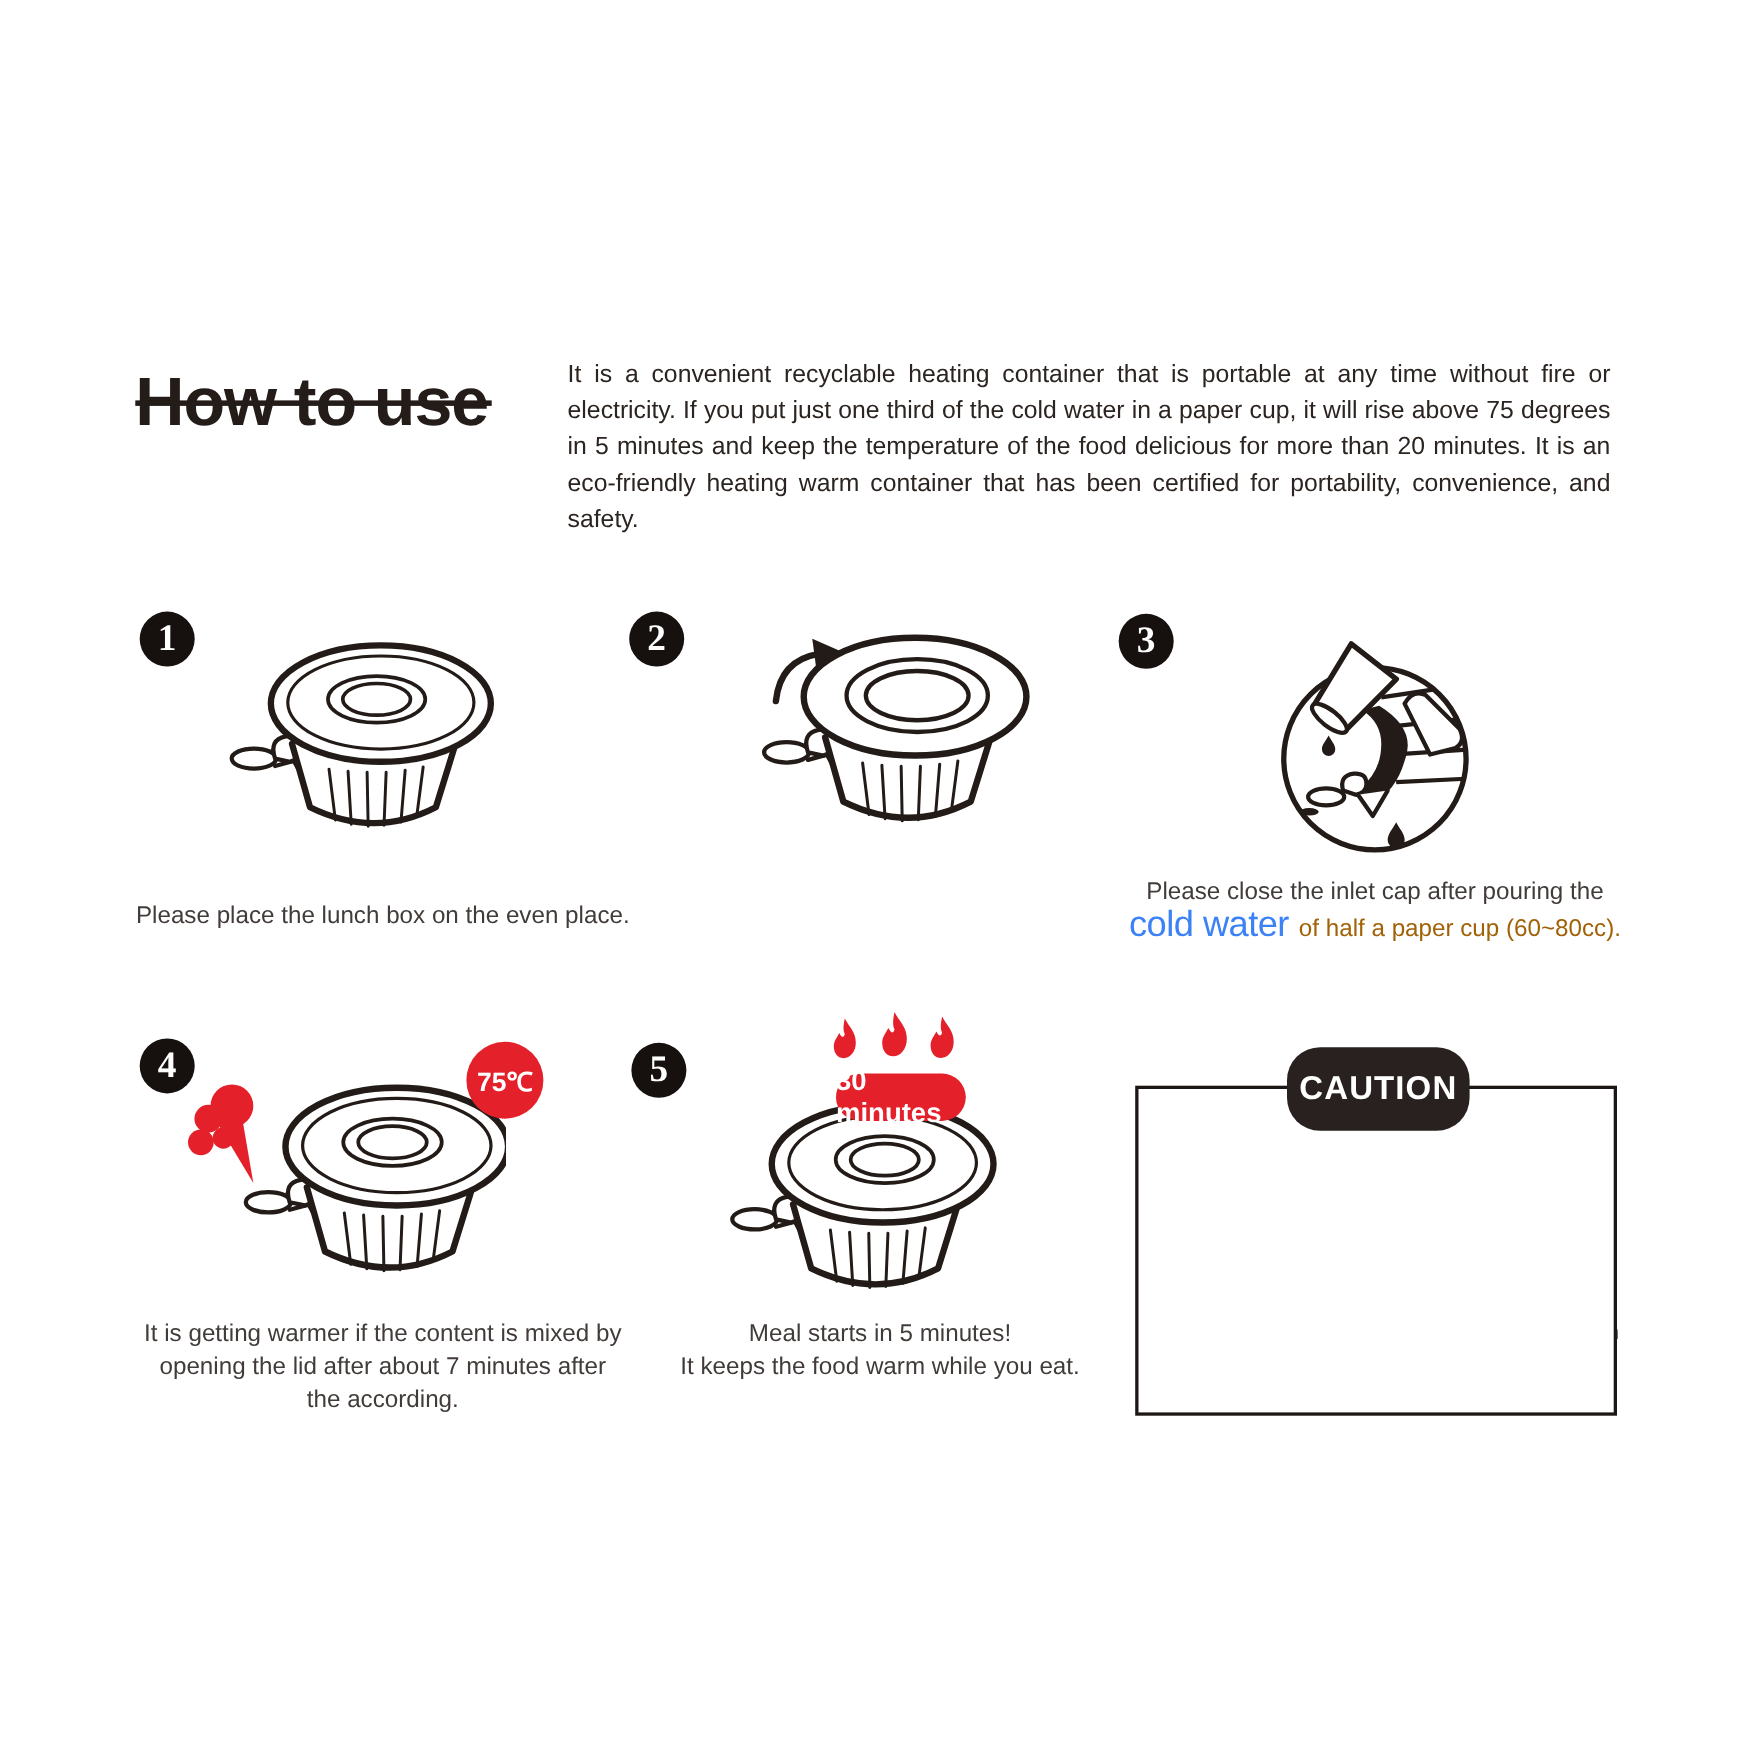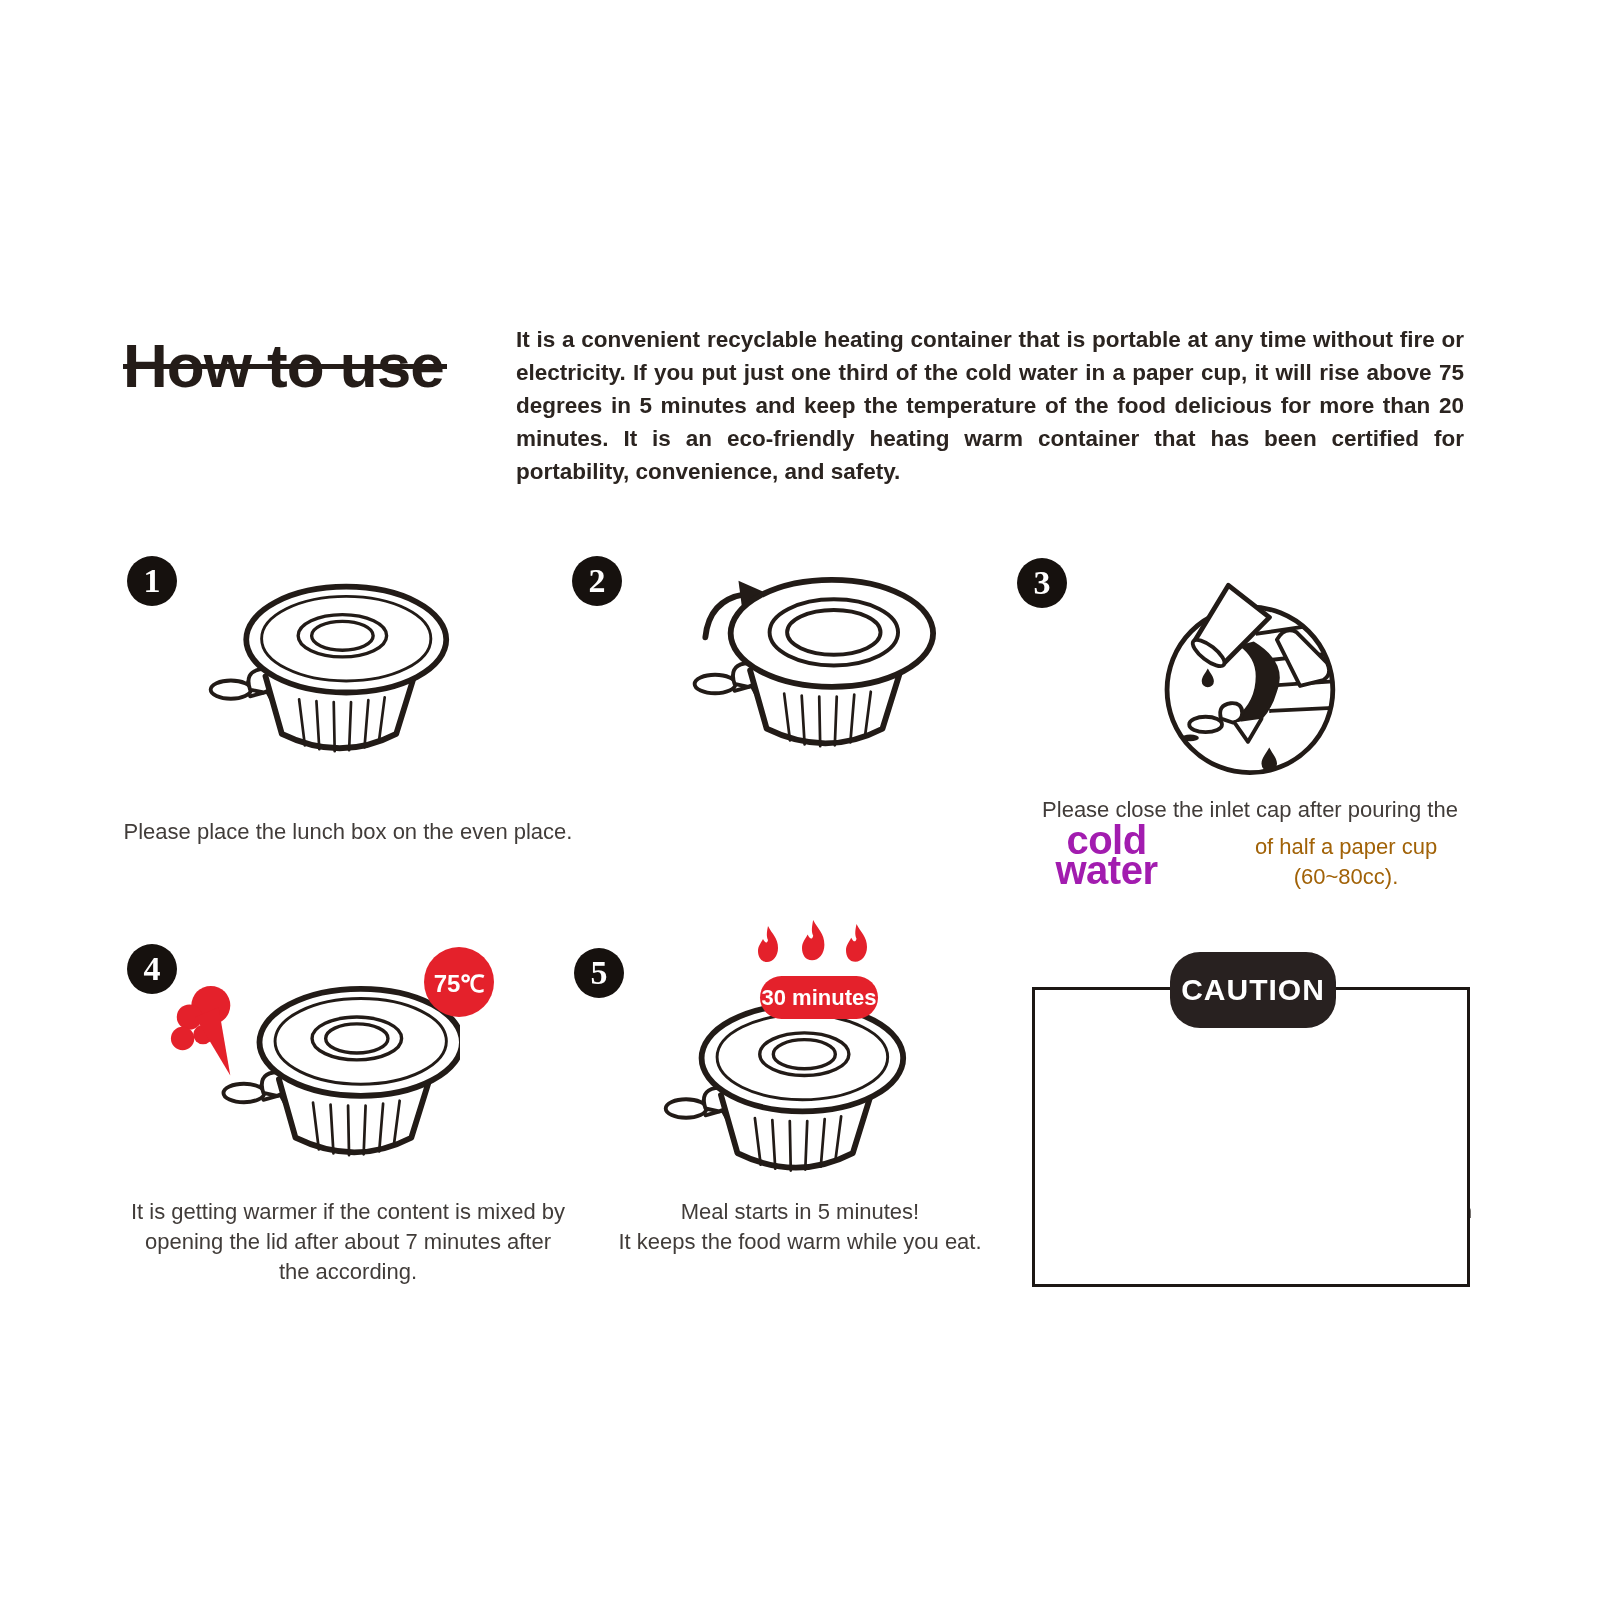--- a/index.html
+++ b/index.html
@@ -3,41 +3,41 @@
 <meta charset="utf-8">
 <style>
   html,body{margin:0;padding:0;background:#fff;}
   .canvas{position:relative;width:1600px;height:1600px;background:#ffffff;overflow:hidden;
           font-family:"Liberation Sans", sans-serif;color:#3d3835;}
   .abs{position:absolute;}
 
   
   .page-title{left:123px;top:288px;font-size:62px;font-weight:800;letter-spacing:-1px;color:#241c18;}
   .title-underline{left:123px;top:364px;width:324px;height:5px;background:#241c18;}
-  .intro{left:516px;top:300px;width:948px;font-size:22.5px;line-height:33px;font-weight:700;
+  .intro{left:516px;top:300px;width:948px;font-size:22.5px;line-height:33px;font-weight:400;
          color:#2b2420;text-align:justify;}
 
   
   .numbadge{width:50px;height:50px;border-radius:50%;background:#16110e;color:#fff;
             display:flex;align-items:center;justify-content:center;
             font-family:"Liberation Serif", serif;font-weight:700;font-size:34px;line-height:1;}
 
   
   .caption{width:470px;text-align:center;font-size:22px;line-height:30px;color:#413c39;}
   .cap3-line2{display:flex;justify-content:center;align-items:baseline;}
-  .cap3-bold{font-size:40px;font-weight:700;color:#a21caf;letter-spacing:-0.5px;}
+  .cap3-bold{font-size:33px;font-weight:400;color:#3b82f6;letter-spacing:-0.5px;}
   .cap3-rest{font-size:22px;color:#a16207;margin-left:9px;}
 
   
   .temp-badge{left:424px;top:947px;width:70px;height:70px;border-radius:50%;background:#e4212b;
               color:#fff;display:flex;align-items:center;justify-content:center;
               font-size:24px;font-weight:700;z-index:3;}
   .pill-badge{left:760px;top:976px;width:118px;height:43px;border-radius:22px;background:#e4212b;
               color:#fff;display:flex;align-items:center;justify-content:center;
-              font-size:22px;font-weight:700;z-index:3;}
+              font-size:25px;font-weight:700;z-index:3;}
 
   
   .caution-box{left:1032px;top:987px;width:438px;height:300px;border:3px solid #1c1714;
                background:#fff;box-sizing:border-box;z-index:1;}
   .caution-pill{left:1170px;top:952px;width:166px;height:76px;border-radius:30px;background:#282120;
                 color:#fff;display:flex;align-items:center;justify-content:center;
                 font-size:30px;font-weight:700;letter-spacing:1px;z-index:2;}
   .caution-items{left:1052px;top:1010px;width:404px;font-size:19.5px;line-height:23.8px;color:#3c3733;}
   .cline{white-space:nowrap;}
   .cline .bullet{margin-right:8px;}

